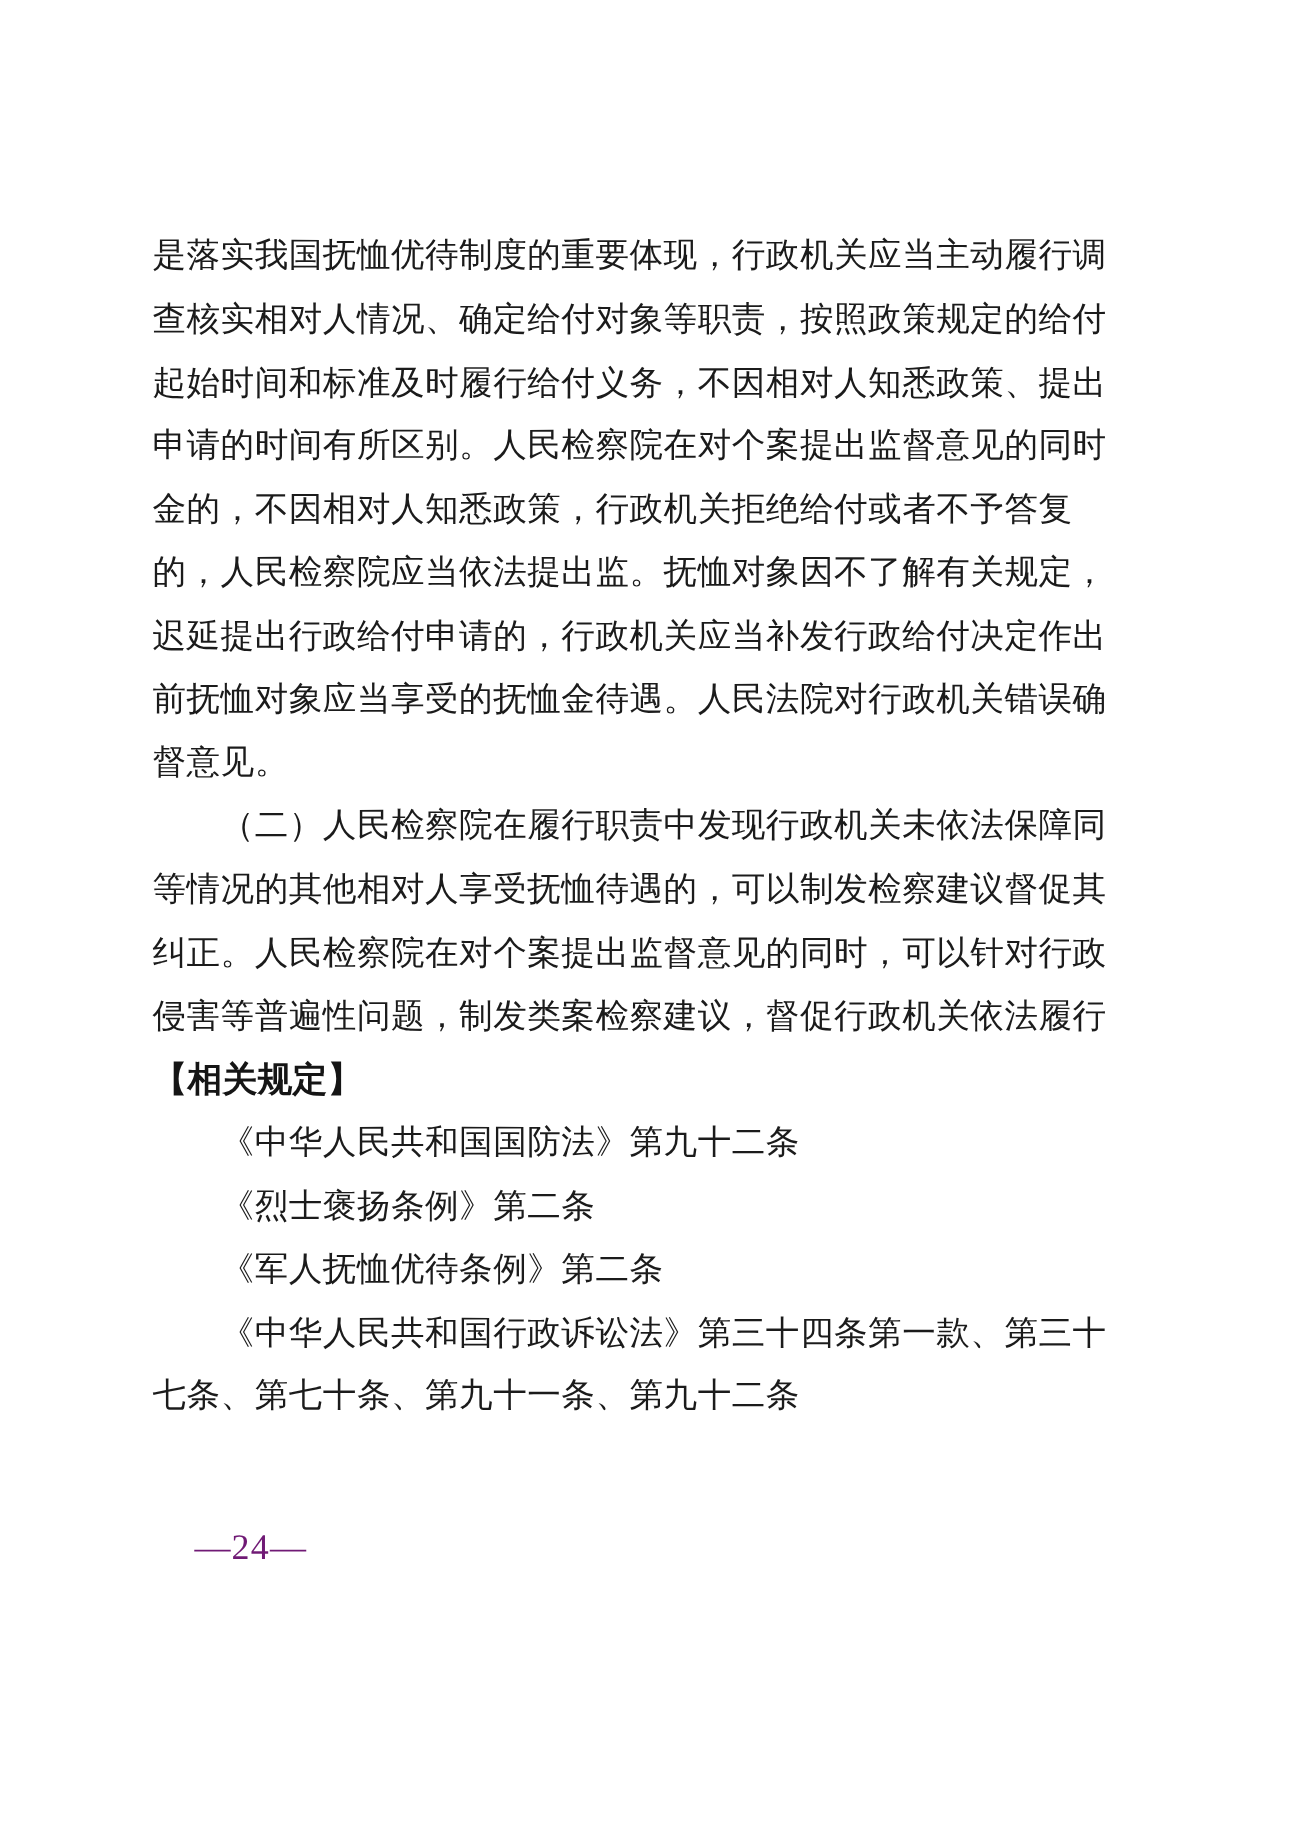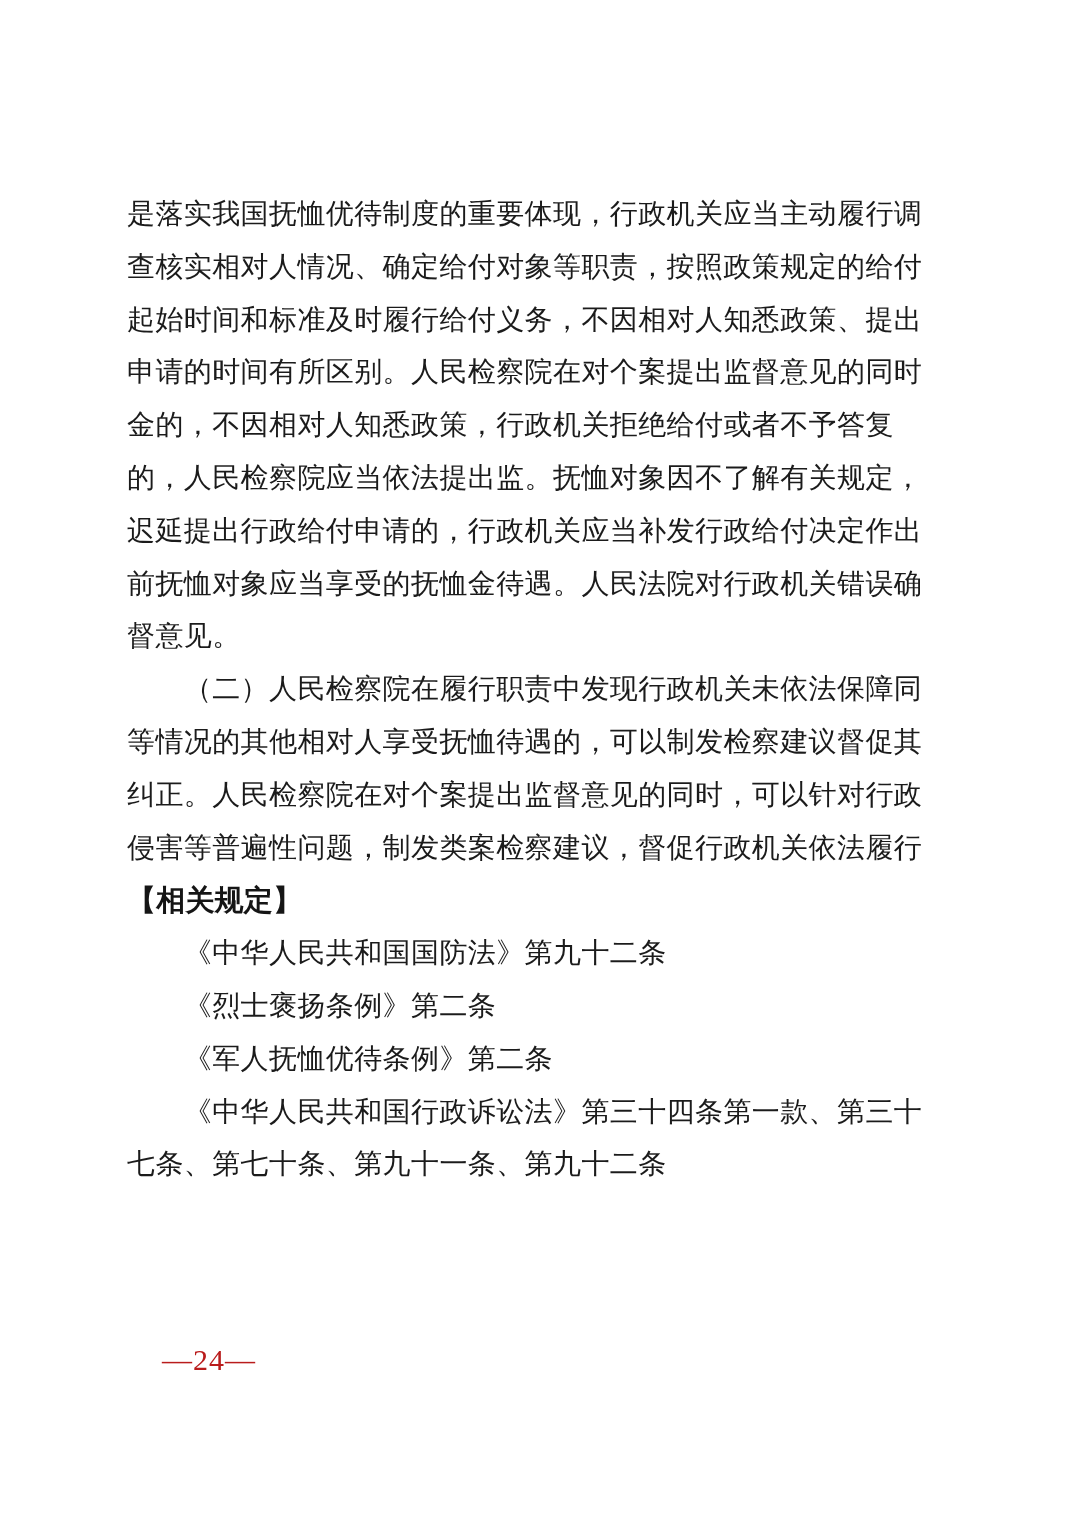--- a/index.html
+++ b/index.html
@@ -36,25 +36,25 @@
   .section-header {
     font-family: Liberation Sans, sans-serif;
     font-weight: 700;
     font-size: 29px;
     letter-spacing: 0.2px;
     color: #151515;
   }
   .page-number {
     position: absolute;
     left: 162px;
-    top: 1343px;
+    top: 1273px;
     font-family: "Liberation Serif", "DejaVu Serif", serif;
     font-size: 30px;
     letter-spacing: 1px;
-    color: #b91c1c;
+    color: #701a75;
   }
 </style>
 </head>
 <body>
 
 <div class="page">
   <main class="text-block">
 
     <p class="line">是落实我国抚恤优待制度的重要体现，行政机关应当主动履行调</p>
     <p class="line">查核实相对人情况、确定给付对象等职责，按照政策规定的给付</p>

